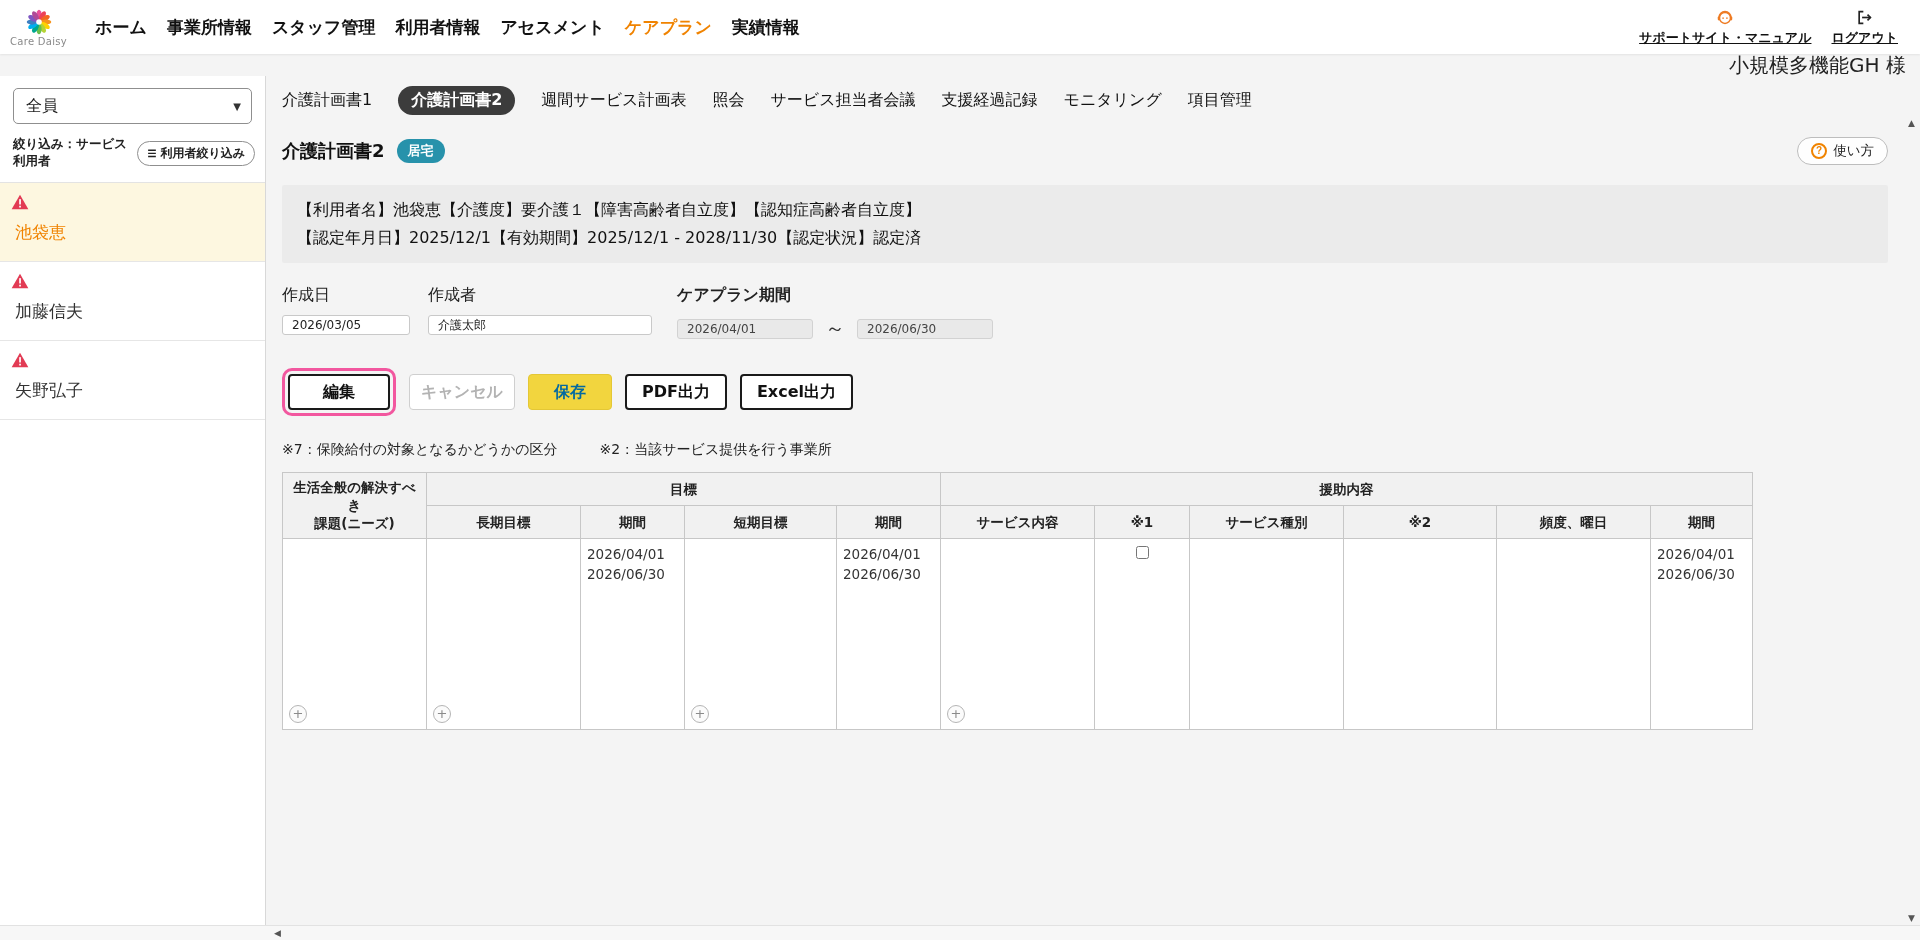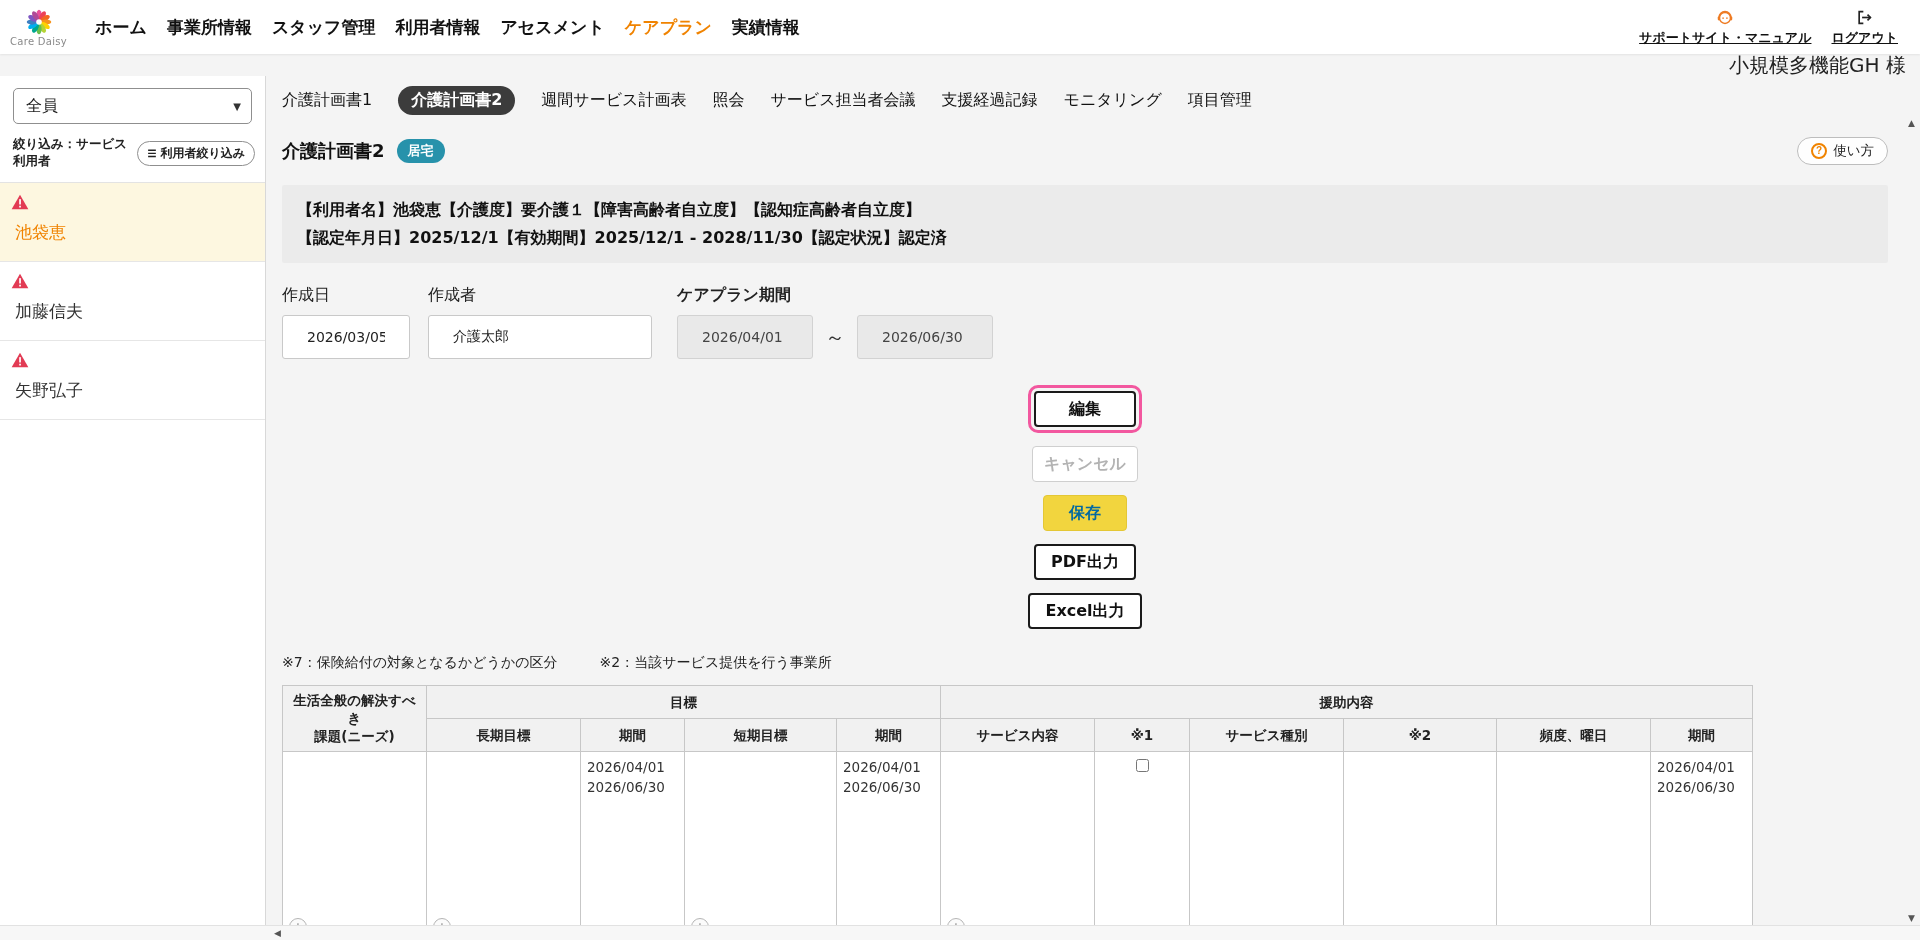--- a/index.html
+++ b/index.html
@@ -87,37 +87,37 @@
     background:#fefefe; border:1px solid #bdbdbd; border-radius:15px;
     padding:4px 13px; font-size:13.5px; color:#222; cursor:pointer;
   }
   .help-icon {
     width:16px; height:16px; border:2px solid #f08300; border-radius:50%;
     color:#f08300; font-size:10px; font-weight:bold; line-height:12px; text-align:center;
   }
 
   .info-box {
     margin-top:20px; background:#ebebeb; border-radius:2px;
-    padding:11px 15px; font-size:16px; line-height:1.75; color:#111;font-weight:bold;
+    padding:11px 15px; font-size:16px; line-height:1.75; color:#111;
   }
 
   .form-row { display:flex; margin-top:22px; }
   .form-col { display:flex; flex-direction:column; }
   .form-label { font-size:16px; color:#222; margin-bottom:9px; }
   .form-label.bold { font-weight:bold; }
   .txt-input {
-    height:44px; border:1px solid #c9c9c9; border-radius:3px; background:#fff;
-    font-size:14px; color:#222; padding:0 24px;
+    height:20px; border:1px solid #c9c9c9; border-radius:3px; background:#fff;
+    font-size:12px; color:#222; padding:0 9px;
     font-family:"DejaVu Sans","Liberation Sans",sans-serif;
   }
   .txt-input.gray { background:#e9e9e9; border-color:#d2d2d2; color:#444; }
   .period-fields { display:flex; align-items:center; }
   .tilde { font-size:20px; color:#333; margin:0 12px; }
 
-  .btn-row { display:flex; align-items:center; gap:13px; margin-top:26px;flex-direction:column; }
+  .btn-row { display:flex; align-items:center; gap:13px; margin-top:26px; }
   .edit-ring {
     border:3px solid #f2579f; border-radius:10px; padding:3px; background:transparent;
   }
   .btn {
     height:36px; border-radius:4px; font-size:16px; font-weight:bold;
     cursor:pointer; font-family:"DejaVu Sans","Liberation Sans",sans-serif;
   }
   .btn-edit { width:102px; background:#fff; border:2px solid #1a1a1a; color:#111; }
   .btn-cancel { width:106px; background:#fff; border:1px solid #cfcfcf; color:#b3b3b3; }
   .btn-save { width:84px; background:#f2d53e; border:1px solid #e4c735; color:#0369a1; }

